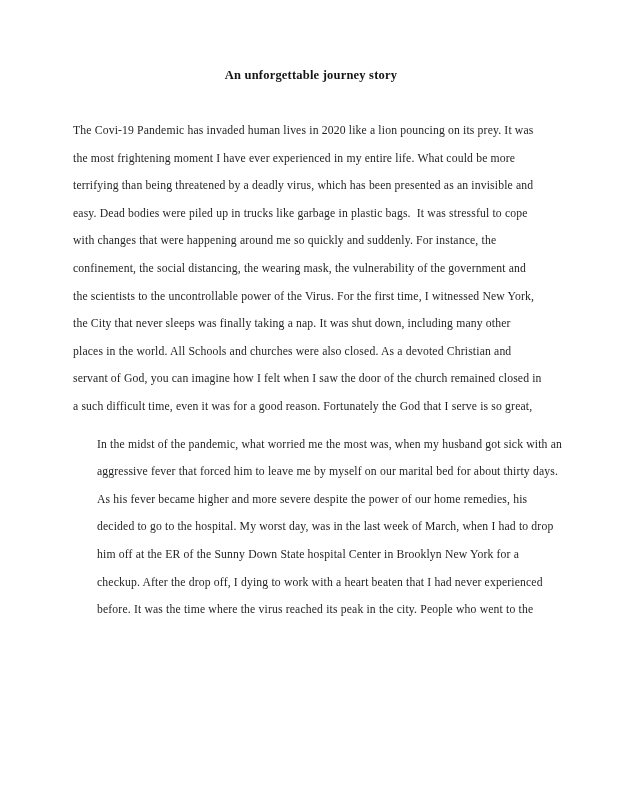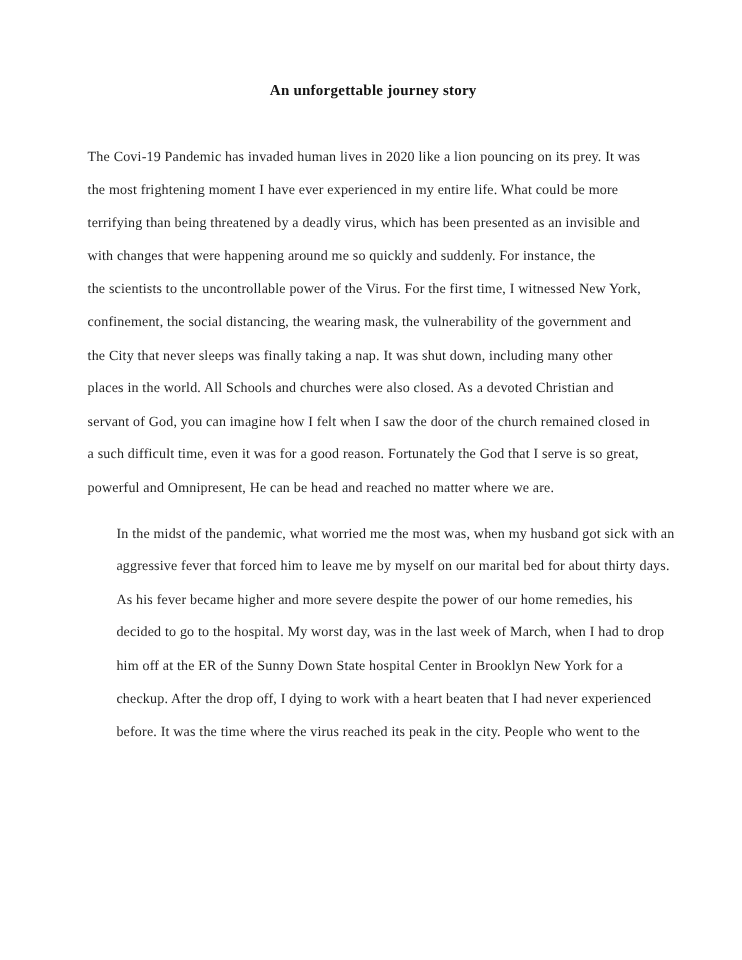--- a/index.html
+++ b/index.html
@@ -51,28 +51,28 @@
 </head>
 <body>
 
 <div class="page">
   <h1 class="doc-title">An unforgettable journey story</h1>
   <div class="doc-body">
       <div class="paragraph">
         <div class="text-line">The Covi-19 Pandemic has invaded human lives in 2020 like a lion pouncing on its prey. It was</div>
         <div class="text-line">the most frightening moment I have ever experienced in my entire life. What could be more</div>
         <div class="text-line">terrifying than being threatened by a deadly virus, which has been presented as an invisible and</div>
+        <div class="text-line">easy. Dead bodies were piled up in trucks like garbage in plastic bags.  It was stressful to cope</div>
         <div class="text-line">with changes that were happening around me so quickly and suddenly. For instance, the</div>
+        <div class="text-line">confinement, the social distancing, the wearing mask, the vulnerability of the government and</div>
         <div class="text-line">the scientists to the uncontrollable power of the Virus. For the first time, I witnessed New York,</div>
-        <div class="text-line">confinement, the social distancing, the wearing mask, the vulnerability of the government and</div>
         <div class="text-line">the City that never sleeps was finally taking a nap. It was shut down, including many other</div>
         <div class="text-line">places in the world. All Schools and churches were also closed. As a devoted Christian and</div>
         <div class="text-line">servant of God, you can imagine how I felt when I saw the door of the church remained closed in</div>
         <div class="text-line">a such difficult time, even it was for a good reason. Fortunately the God that I serve is so great,</div>
-        <div class="text-line">powerful and Omnipresent, He can be head and reached no matter where we are.</div>
       </div>
       <div class="paragraph">
         <div class="text-line">In the midst of the pandemic, what worried me the most was, when my husband got sick with an</div>
         <div class="text-line">aggressive fever that forced him to leave me by myself on our marital bed for about thirty days.</div>
         <div class="text-line">As his fever became higher and more severe despite the power of our home remedies, his</div>
         <div class="text-line">decided to go to the hospital. My worst day, was in the last week of March, when I had to drop</div>
         <div class="text-line">him off at the ER of the Sunny Down State hospital Center in Brooklyn New York for a</div>
         <div class="text-line">checkup. After the drop off, I dying to work with a heart beaten that I had never experienced</div>
         <div class="text-line">before. It was the time where the virus reached its peak in the city. People who went to the</div>
       </div>

